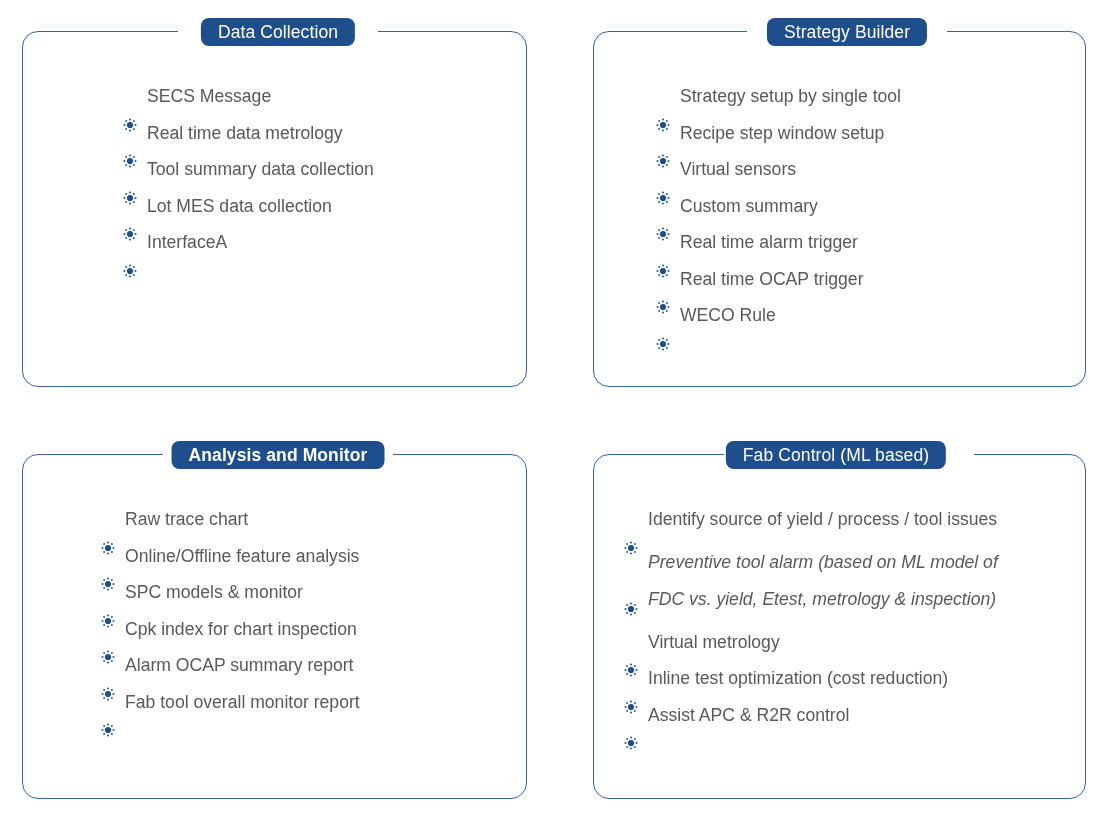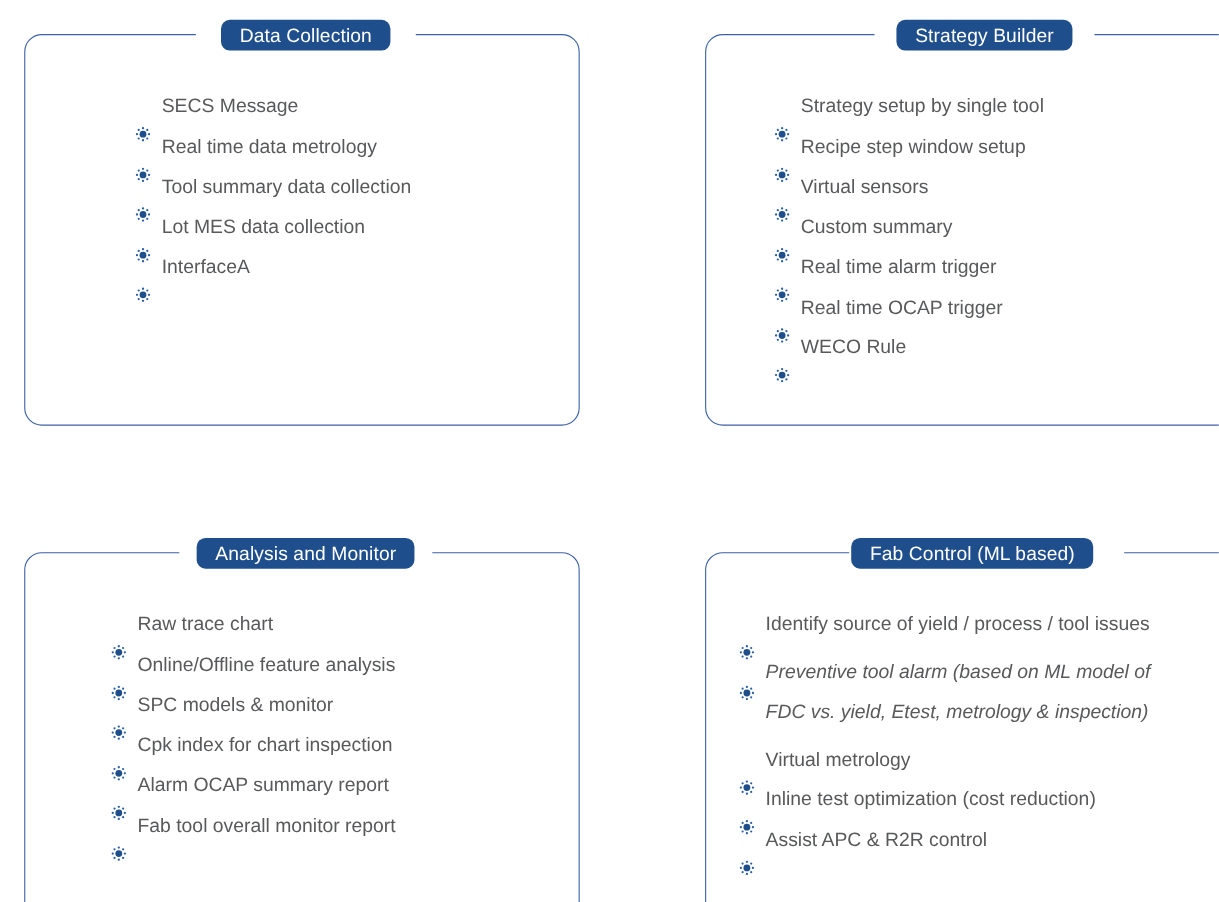--- a/index.html
+++ b/index.html
@@ -17,21 +17,20 @@
   }
 
   .board {
     position: relative;
     width: 1108px;
     height: 813px;
     box-sizing: border-box;
     display: grid;
     grid-template-columns: 554px 554px;
     grid-template-rows: 420px 400px;
-    gap: 48px;
   }
 
   .cell {
     position: relative;
     box-sizing: border-box;
   }
   .cell-tl { padding: 31px 27px 33px 22px; }
   .cell-tr { padding: 31px 22px 33px 39px; }
   .cell-bl { padding: 34px 27px 21px 22px; }
   .cell-br { padding: 34px 22px 21px 39px; }
@@ -81,21 +80,21 @@
   }
 
   .bullet-list {
     list-style: none;
     margin: 0;
     padding: 0;
   }
 
   .bullet-item {
     display: flex;
-    align-items: flex-start;
+    align-items: center;
     margin-bottom: 11.5px;
     font-size: 17.6px;
     line-height: 25px;
     color: #58595b;
     white-space: pre-line;
   }
   .bullet-item:last-child { margin-bottom: 0; }
 
   .bullet-icon {
     flex: 0 0 auto;
@@ -332,21 +331,21 @@
             <span class="bullet-text">WECO Rule</span>
           </li>
         </ul>
       </div>
     </div>
   </div>
 
   <div class="cell cell-bl">
     <div class="card">
       <div class="card-notch" style="left:140px; width:230px;"></div>
-      <div class="card-title" style="left:255px;">Analysis and Monitor</div>
+      <div class="card-title" style="left:255px;font-weight:bold;">Analysis and Monitor</div>
       <div class="card-body">
         <ul class="bullet-list list-am">
           <li class="bullet-item">
             <span class="bullet-icon">
               <svg width="14" height="14" viewBox="0 0 14 14">
                 <circle cx="7" cy="7" r="3.1" fill="#1f4e8c"></circle>
                 <circle cx="7" cy="1.5" r="1.05" fill="#2a5fa5"></circle>
                 <circle cx="7" cy="12.5" r="1.05" fill="#2a5fa5"></circle>
                 <circle cx="1.5" cy="7" r="1.05" fill="#2a5fa5"></circle>
                 <circle cx="12.5" cy="7" r="1.05" fill="#2a5fa5"></circle>

